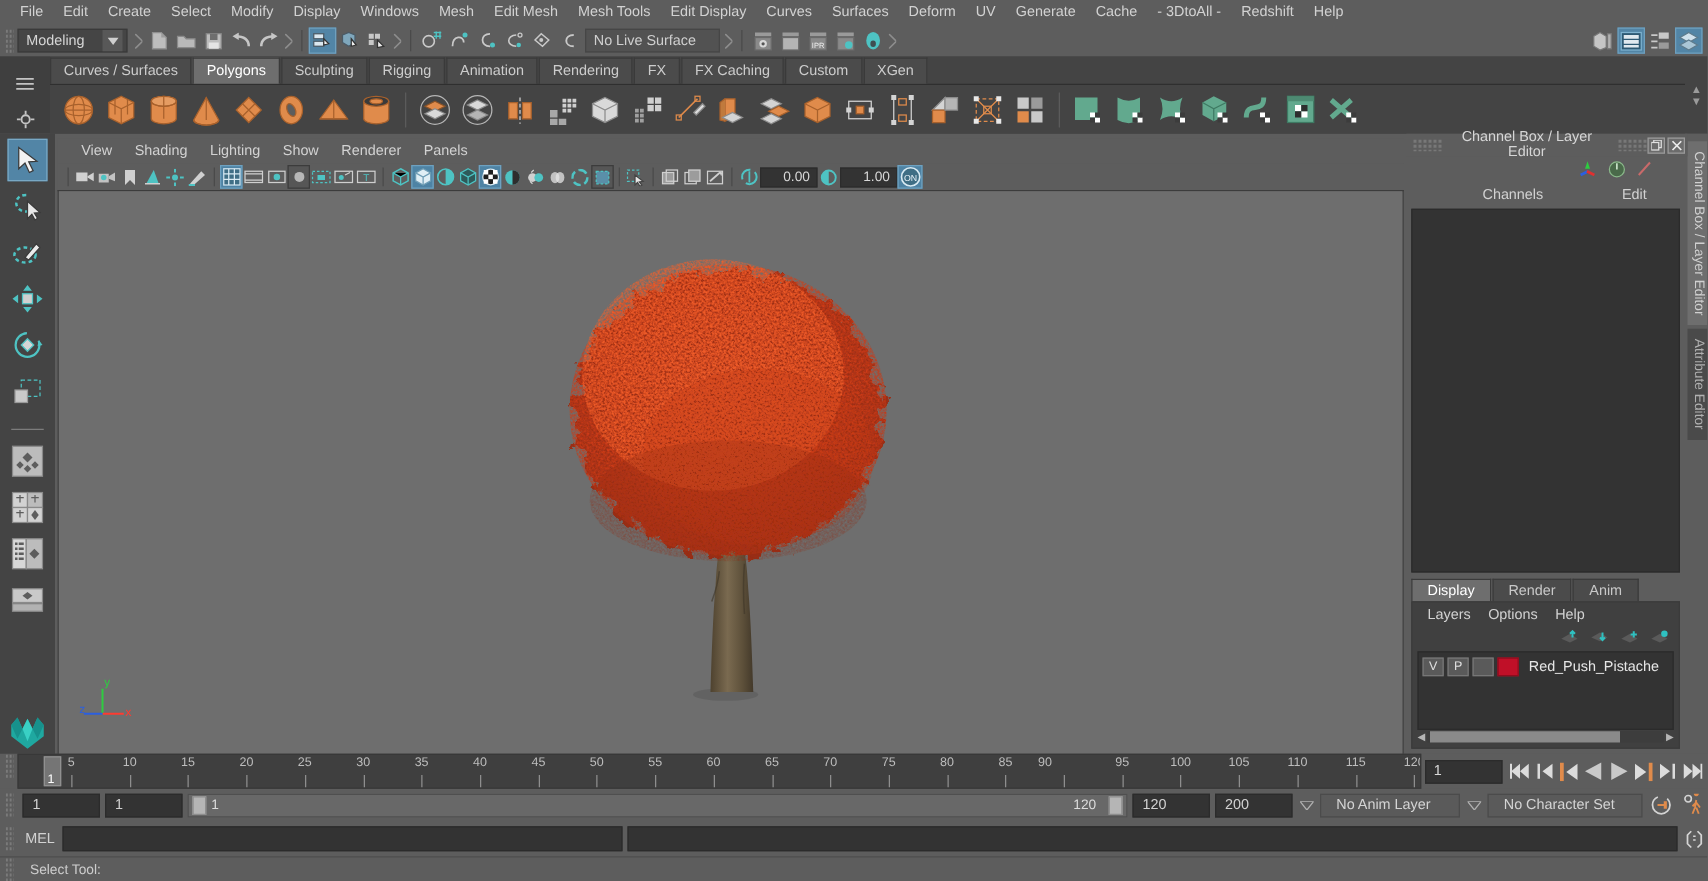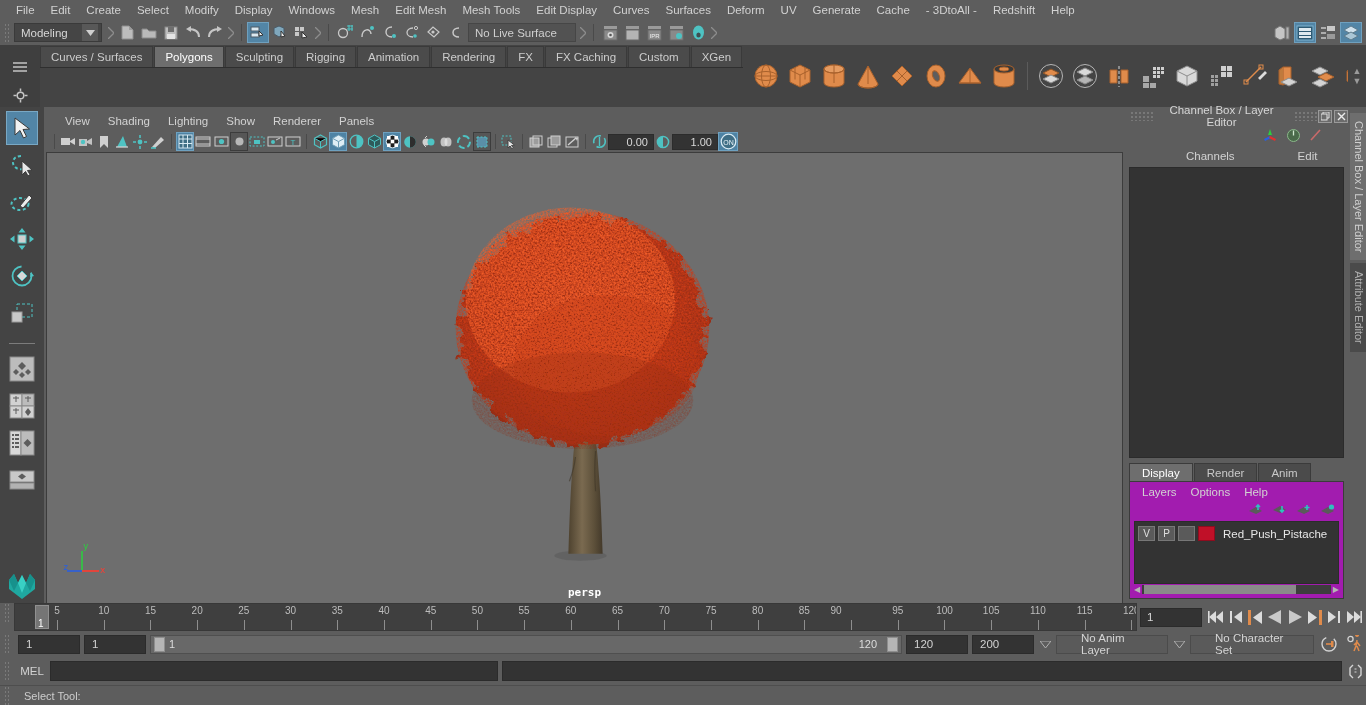--- a/index.html
+++ b/index.html
@@ -31,21 +31,21 @@
   .sbtn{ width:22px; height:21px; flex:0 0 22px; display:flex; align-items:center; justify-content:center; border:1px solid transparent;}
   .sbtn.on{ background:#5285a6; border:1px solid #6fa0be;}
   .liveSurf{ width:108px; height:19px; background:#525252; border:1px solid #464646; display:flex; align-items:center;
              padding-left:6px; font-size:11.5px; color:#cfcfcf; margin:0 2px;}
   .statusRight{ position:absolute; right:4px; top:2px; display:flex; align-items:center; gap:1px;}
 
   
   .shelfwrap{ display:flex; flex:0 0 62px; background:#444444; }
   .shelfleft{ width:40px; background:#3f3f3f; display:flex; flex-direction:column; align-items:center; padding-top:5px;}
   .shelfleft .ic{ width:22px;height:22px; display:flex;align-items:center;justify-content:center; margin-top:6px;}
-  .shelfmain{ flex:1; display:flex; min-width:0;}
+  .shelfmain{ flex:1; display:flex; flex-direction:column; min-width:0;}
   .shelftabs{ height:23px; display:flex; align-items:flex-end; background:#444444; border-bottom:1px solid #2f2f2f;}
   .shelftab{ height:21px; line-height:21px; padding:0 10px; font-size:11.5px; color:#cccccc; background:#4b4b4b;
              border:1px solid #3a3a3a; border-bottom:none; margin-right:1px;}
   .shelftab.active{ background:#6e6e6e; color:#fff; }
   .shelfrow{ flex:1; display:flex; align-items:center; padding-left:6px; background:#444444; position:relative; overflow:hidden;}
   .shelficon{ width:34px; height:34px; flex:0 0 34px; display:flex; align-items:center; justify-content:center;}
   .shelfsep{ width:1px; height:28px; background:#5b5b5b; margin:0 6px; flex:0 0 1px;}
   .shelfscroll{ width:18px; background:#444; display:flex; flex-direction:column; align-items:center; justify-content:center; gap:2px;}
   .shelfscroll div{ color:#9b9b9b; font-size:9px; line-height:8px;}
 
@@ -89,21 +89,21 @@
   .dockhead .wb{ width:14px;height:13px;border:1px solid #9a9a9a;background:#6c6c6c;margin-right:2px;display:flex;
                  align-items:center;justify-content:center;font-size:9px;color:#e2e2e2;}
   .cbicons{ height:20px; display:flex; align-items:center; justify-content:flex-end; padding-right:26px; gap:8px; flex:0 0 20px;}
   .cbmenu{ height:22px; display:flex; align-items:center; padding-left:6px; flex:0 0 22px;}
   .cbmenu span{ padding:0 8px; font-size:11.5px; color:#d2d2d2;margin-left:47px;}
   .cbpanel{ flex:1; background:#333333; margin:0 6px 0 4px; border:1px solid #2b2b2b; min-height:0;}
   .layerTabs{ height:19px; display:flex; align-items:flex-end; margin:4px 6px 0 4px; flex:0 0 19px;}
   .layerTab{ height:18px; line-height:18px; padding:0 12px; font-size:11.5px; background:#4b4b4b; color:#c8c8c8;
              border:1px solid #3b3b3b; border-bottom:none; margin-right:1px;}
   .layerTab.active{ background:#6e6e6e; color:#ffffff;}
-  .layerBody{ flex:0 0 118px; margin:0 6px 4px 4px; border:1px solid #3b3b3b; background:#a21caf; display:flex; flex-direction:column;}
+  .layerBody{ flex:0 0 118px; margin:0 6px 4px 4px; border:1px solid #3b3b3b; background:#404040; display:flex; flex-direction:column;}
   .layerMenu{ height:19px; display:flex; align-items:center; padding-left:5px; flex:0 0 19px;}
   .layerMenu span{ padding:0 7px; font-size:11.5px; color:#d2d2d2;}
   .layerBtns{ height:18px; display:flex; align-items:center; justify-content:flex-end; padding-right:8px; gap:9px; flex:0 0 18px;}
   .layerList{ flex:1; background:#333333; margin:2px 4px 0 4px; border:1px solid #2b2b2b; padding:3px;}
   .layerRow{ display:flex; align-items:center; height:17px; gap:3px;}
   .lcell{ width:17px; height:15px; background:#5a5a5a; border:1px solid #777; display:flex; align-items:center;
           justify-content:center; font-size:10px; color:#e0e0e0;}
   .lcolor{ width:17px; height:15px; background:#c01028; border:1px solid #8e0c1e;}
   .lname{ margin-left:5px; font-size:11.5px; color:#e6e6e6;}
   .layerScroll{ height:11px; margin:0 4px 3px 4px; display:flex; align-items:center; gap:2px;}
@@ -127,21 +127,21 @@
   .playbtns{ display:flex; align-items:center; gap:4px; padding-right:4px; align-self:center;}
 
   
   .rangerow{ height:26px; flex:0 0 26px; display:flex; align-items:center; background:#5d5d5d; padding-left:4px; gap:4px;}
   .rfield{ width:62px; height:19px; background:#333333; border:1px solid #2b2b2b; color:#d2d2d2; font-size:11.5px;
            display:flex; align-items:center; padding-left:7px;}
   .rangebar{ flex:1; height:19px; background:#686868; border:1px solid #4f4f4f; position:relative; display:flex; align-items:center;}
   .rangebar .handle{ width:11px; height:15px; background:#b5b5b5; border:1px solid #8e8e8e; position:absolute;}
   .rangebar .rlbl{ position:absolute; font-size:11px; color:#dcdcdc;}
   .dropfield{ height:19px; background:#5a5a5a; border:1px solid #4b4b4b; display:flex; align-items:center;
-              padding:0 24px; font-size:11.5px; color:#d4d4d4;}
+              padding:0 12px; font-size:11.5px; color:#d4d4d4;}
   .dArrow{ width:14px; display:flex; align-items:center; justify-content:center; color:#a8a8a8; font-size:9px;}
 
   
   .cmdrow{ height:28px; flex:0 0 28px; display:flex; align-items:center; background:#5d5d5d; padding-left:4px;}
   .mellbl{ width:36px; text-align:center; font-size:11.5px; color:#d2d2d2;}
   .cmdin{ width:448px; height:20px; background:#333333; border:1px solid #2b2b2b;}
   .cmdout{ flex:1; height:20px; background:#333333; border:1px solid #2b2b2b; margin:0 2px 0 4px;}
   .cmdicon{ width:22px; display:flex; align-items:center; justify-content:center;}
 
   
@@ -1065,21 +1065,20 @@
             <ellipse cx="520" cy="150" rx="104" ry="92" fill="#f2612c"></ellipse>
           </g>
           <g filter="url(#leafnoise)" opacity="0.55">
             <ellipse cx="556" cy="215" rx="92" ry="70" fill="#c43a15"></ellipse>
           </g>
           <g filter="url(#leafnoise)" opacity="0.45">
             <ellipse cx="532" cy="250" rx="110" ry="48" fill="#8f2a11"></ellipse>
           </g>
         </svg>
 
-        <div class="persp-label">persp</div>
 
         <div class="axisgizmo">
           <svg width="46" height="46" viewBox="0 0 46 46">
             <path d="M21 34 L21 14" stroke="#2ecc40" stroke-width="1.6"></path>
             <path d="M21 34 L38 34" stroke="#ff3b30" stroke-width="1.6"></path>
             <path d="M21 34 L6 34" stroke="#2b5fe0" stroke-width="1.6"></path>
             <text x="22" y="12" font-size="9" fill="#2ecc40" font-family="DejaVu Sans Mono, monospace">y</text>
             <text x="39" y="36" font-size="9" fill="#ff3b30" font-family="DejaVu Sans Mono, monospace">x</text>
             <text x="2" y="33" font-size="9" fill="#2b5fe0" font-family="DejaVu Sans Mono, monospace">z</text>
 

